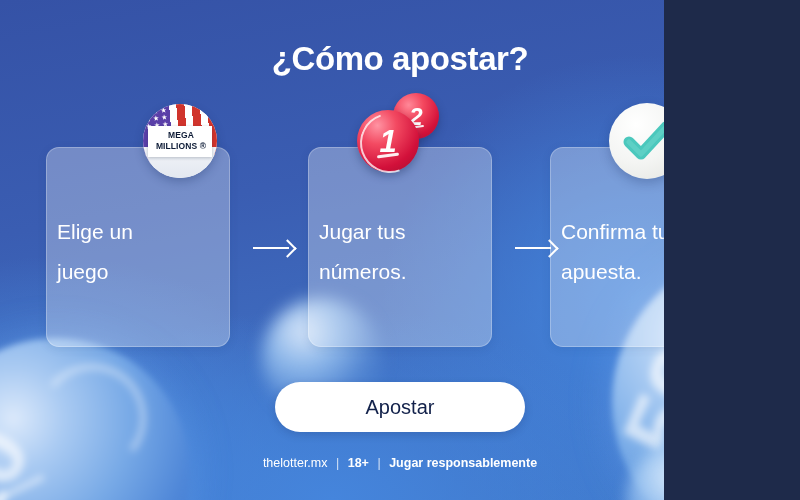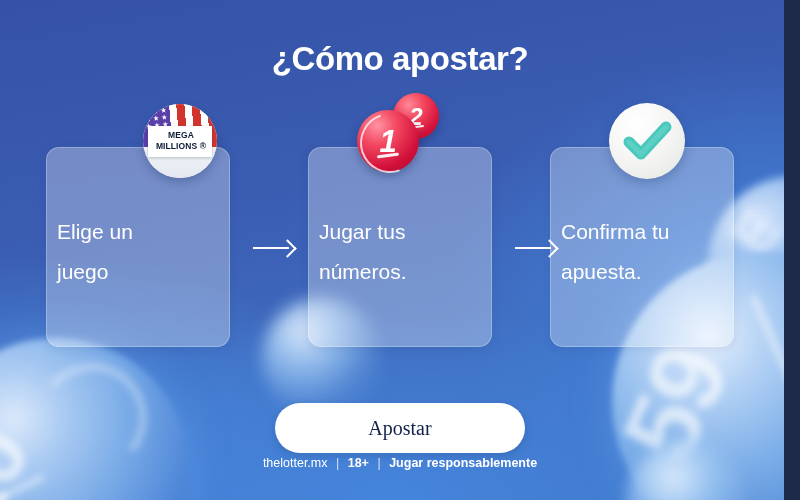--- a/index.html
+++ b/index.html
@@ -2,21 +2,21 @@
 <html><head>
 <meta charset="utf-8">
 <style>
   html, body {
     margin: 0;
     padding: 0;
     background: #1e2a4a;
   }
   .stage {
     position: relative;
-    width: 784px;
+    width: 664px;
     height: 500px;
     overflow: hidden;
     font-family: "Liberation Sans", sans-serif;
     background:
       radial-gradient(ellipse 70% 55% at 50% 100%, #4585dc 0%, rgba(69,133,220,0) 70%),
       radial-gradient(ellipse 60% 60% at 8% 92%, #4a8ade 0%, rgba(74,138,222,0) 68%),
       radial-gradient(ellipse 55% 70% at 96% 60%, #4385dd 0%, rgba(67,133,221,0) 70%),
       linear-gradient(170deg, #3552a6 0%, #3a5db2 38%, #3f6dc0 68%, #4079cb 100%);
   }
 
@@ -358,25 +358,24 @@
   .cta {
     position: absolute;
     left: 275px;
     top: 382px;
     width: 250px;
     height: 50px;
     border-radius: 26px;
     background: #ffffff;
     border: none;
     color: #12214a;
-    font-family: Liberation Serif, serif;
+    font-family: Liberation Sans, sans-serif;
     font-size: 20px;
     cursor: pointer;
     box-shadow: 0 3px 9px rgba(15,35,85,0.18);
-    margin-top: 21px;
   }
 
   
   .footer {
     position: absolute;
     left: 0;
     top: 456px;
     width: 800px;
     text-align: center;
     color: #ffffff;

